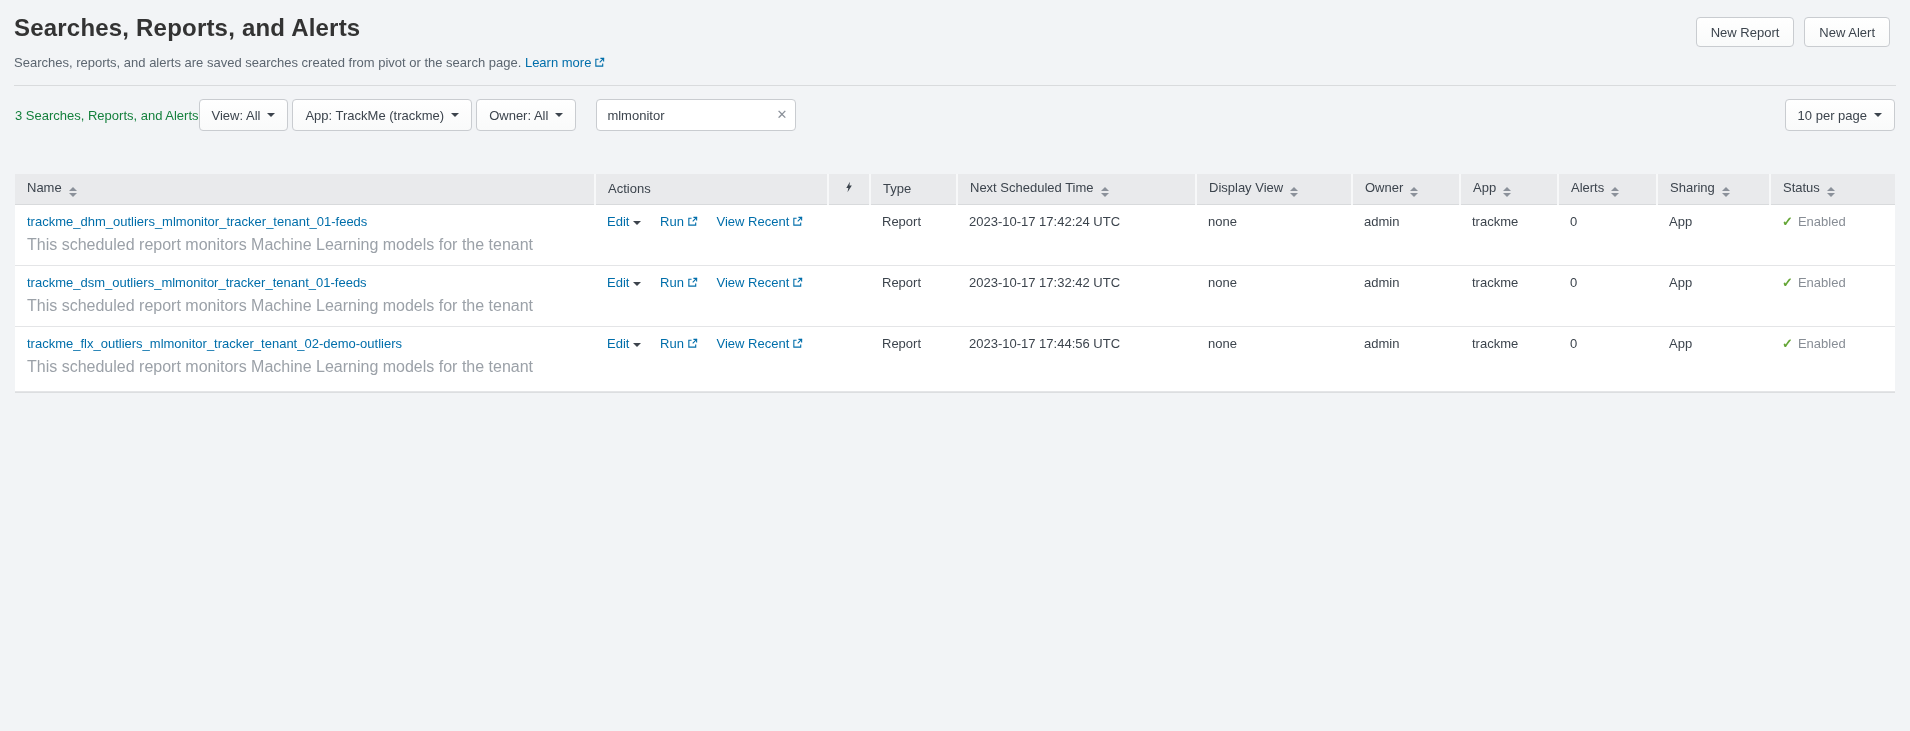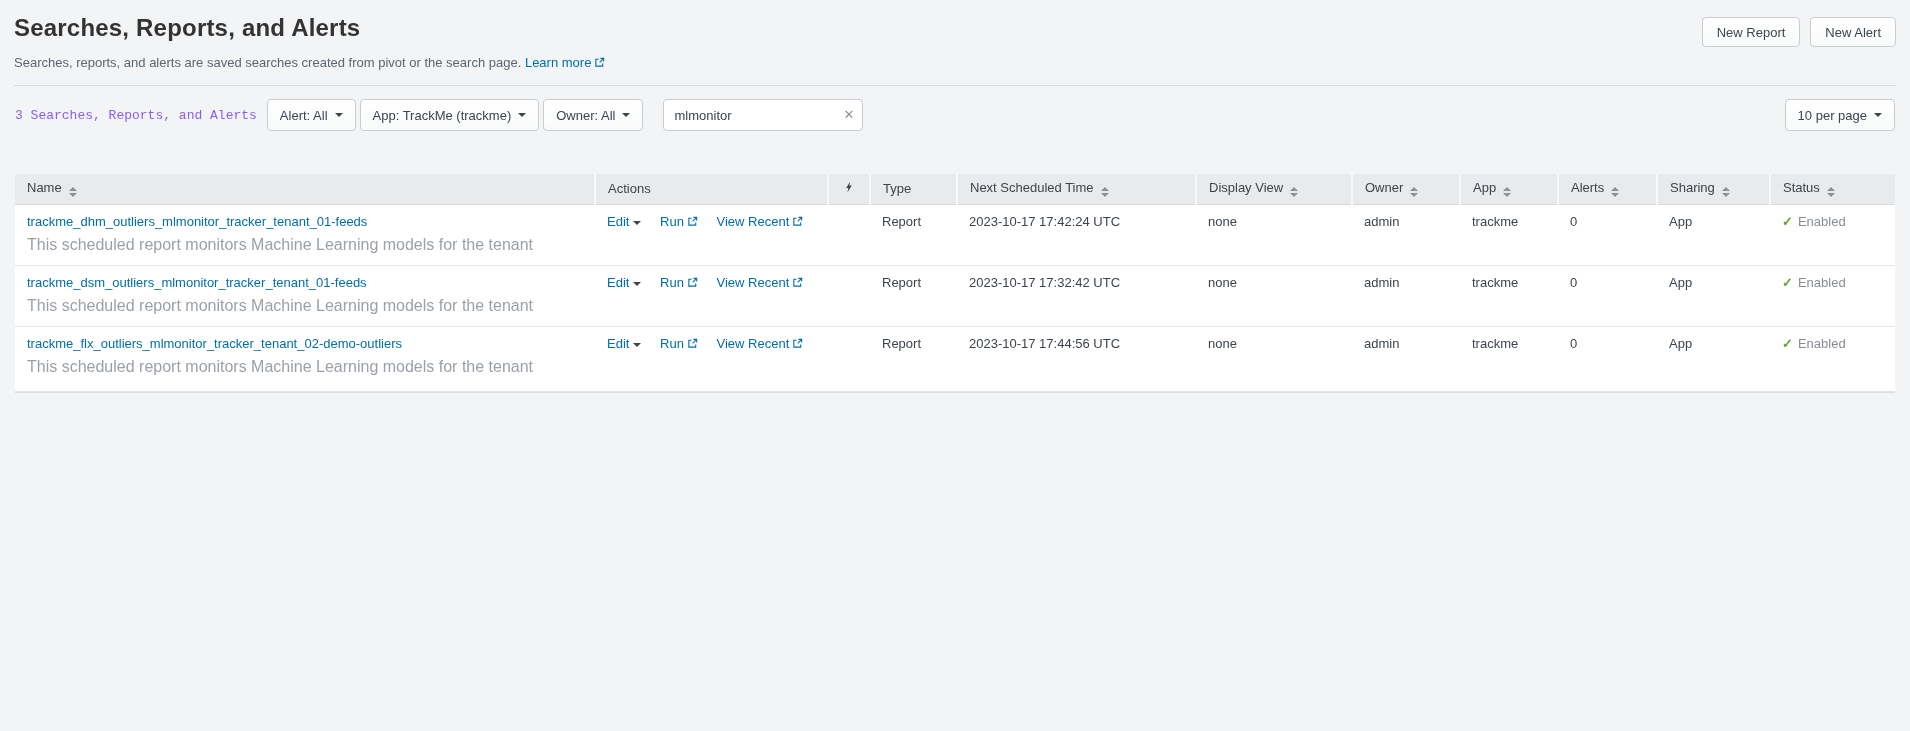--- a/index.html
+++ b/index.html
@@ -10,33 +10,33 @@
     color:#3c444d;
     font-size:13px;
     overflow:hidden;
   }
   
   .page-header { position:relative; padding:14px 14px 4px 14px; }
   .page-title { font-size:24px; font-weight:700; color:#333; letter-spacing:.2px; }
   .page-subtitle { margin-top:13px; font-size:13px; color:#5c6670; }
   .link { color:#006eaa; text-decoration:none; cursor:pointer; }
   .ext-icon { display:inline-block; width:11px; height:11px; margin-left:3px; vertical-align:-1px; }
-  .header-buttons { position:absolute; top:17px; right:14px; display:flex; gap:10px; }
+  .header-buttons { position:absolute; top:17px; right:20px; display:flex; gap:10px; }
   .btn {
     display:inline-flex; align-items:center; justify-content:center;
     height:30px; padding:0 14px;
     background:linear-gradient(#ffffff,#f9fafa);
     border:1px solid #c9ccd0; border-radius:4px;
     font-size:13px; color:#3c444d; cursor:pointer; white-space:nowrap;
   }
   .divider { margin-top:15px; border-top:1px solid #d9dbdd; }
 
   
   .filter-bar { display:flex; align-items:center; padding:9px 15px 0 15px; }
-  .count-text { margin-right:10px; color:#8b5cf6;font-family:Liberation Mono, monospace; }
+  .count-text { margin-right:0; color:#15803d; }
   .filter-btn {
     height:32px; padding:0 12px; margin-right:4px;
     background:linear-gradient(#ffffff,#f9fafa);
     border:1px solid #c9ccd0; border-radius:4px;
     display:inline-flex; align-items:center; gap:7px;
     font-size:13px; color:#3c444d; cursor:pointer; white-space:nowrap;
   }
   .caret { width:0; height:0; border-left:4px solid transparent; border-right:4px solid transparent; border-top:4px solid #3c444d; display:inline-block; }
   .search-wrap { position:relative; margin-left:16px; }
   .search-input {
@@ -98,21 +98,21 @@
           <path d="M7 1.5h3.5V5" fill="none" stroke="#006eaa" stroke-width="1.2"></path>
           <path d="M10.8 1.2L6.2 5.8" fill="none" stroke="#006eaa" stroke-width="1.2"></path>
         </svg></a>
   </div>
   <div class="divider"></div>
 </div>
 
 <div class="filter-bar">
   <span class="count-text">3 Searches, Reports, and Alerts</span>
   <button class="filter-btn">
-    <span>Alert: All</span>
+    <span>View: All</span>
     <i class="caret"></i>
   </button>
   <button class="filter-btn">
     <span>App: TrackMe (trackme)</span>
     <i class="caret"></i>
   </button>
   <button class="filter-btn">
     <span>Owner: All</span>
     <i class="caret"></i>
   </button>

